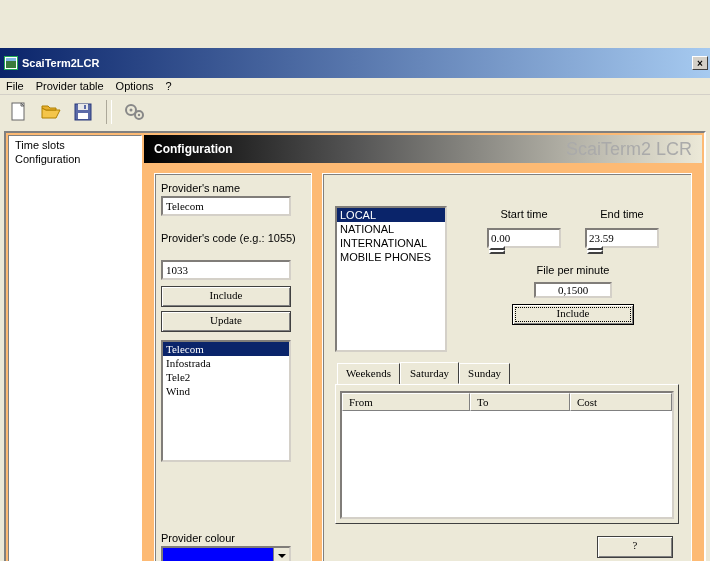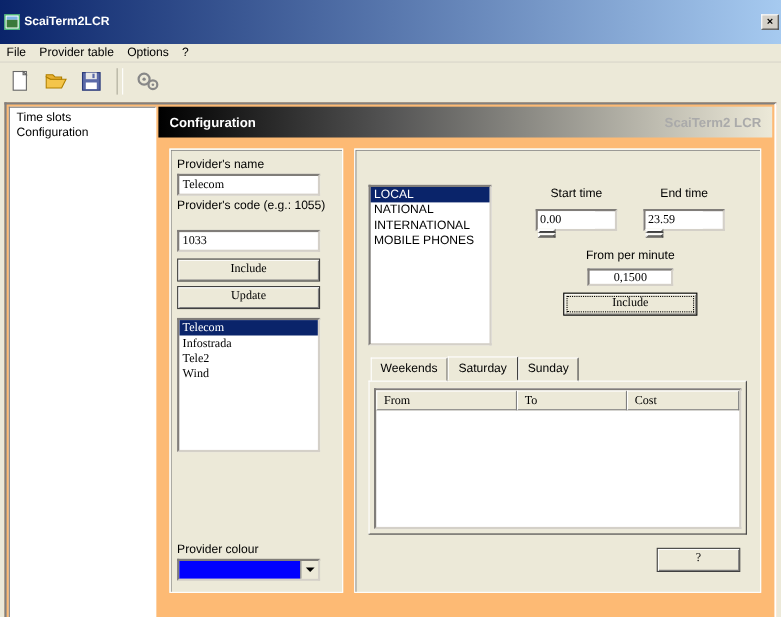--- a/index.html
+++ b/index.html
@@ -6,26 +6,27 @@
   html, body { margin:0; padding:0; }
   body {
     font-family: Tahoma, Arial, sans-serif;
     font-size: 11px;
     background: #ece9d8;
     width: 710px;
     height: 561px;
     overflow: hidden;
   }
   .titlebar {
-    height: 40px;
+    height: 30px;
     background: linear-gradient(to right, #0a246a, #a6caf0);
     color: #fff;
     display: flex;
     align-items: center;
     padding: 0 2px 0 4px;
+    margin-top: 48px;
   }
   .titlebar .ticon { width:14px; height:14px; background:#fff; border:1px solid #2a5; display:inline-block; margin-right:4px; position:relative;}
   .titlebar .ticon::after{content:"";position:absolute;left:1px;top:4px;right:1px;bottom:1px;background:#3a7a3a;}
   .titlebar .ticon::before{content:"";position:absolute;left:1px;top:1px;right:1px;height:3px;background:#7fb6e6;}
   .titlebar .title { font-weight: bold; font-size: 11px; }
   .titlebar .spacer { flex:1; }
   .titlebar .closebtn {
     width: 16px; height: 14px;
     background: #d4d0c8;
     border: 1px solid #fff;
@@ -77,21 +78,21 @@
   .mainpane { flex:1; margin:2px 2px 2px 0; display:flex; flex-direction:column; }
   .gradbar {
     height: 28px;
     background: linear-gradient(to right, #000 0%, #555 38%, #ece9d8 100%);
     display:flex;
     align-items:center;
     padding: 0 10px;
     color:#eee;
   }
   .gradbar .left { font-weight:bold; color:#fff; font-size:12px;}
-  .gradbar .right { margin-left:auto; color:#aaa; font-size:12px; font-family: Arial; font-weight: bold;}
+  .gradbar .right { margin-left:auto; color:#aaa; font-size:18px; font-family: Arial;}
   .content { flex:1; padding:10px 10px 8px 10px; display:flex; gap:10px; }
   .panel {
     border:1px solid #fff;
     box-shadow: inset 1px 1px 0 #808080;
     background:#ece9d8;
     padding:6px 6px;
     position:relative;
   }
   .providerpanel { width:158px; display:flex; flex-direction:column; align-items:flex-start;}
   .rightpanel { flex:1; display:flex; flex-direction:column;}
@@ -161,21 +162,21 @@
     width: 78px; height:16px;
     background:#fff; border:2px inset #d4d0c8;
     text-align:center; padding:2px; font-family:Tahoma; font-size:11px;
   }
   .tabs { display:flex; margin-top:4px; padding-left:8px;}
   .tab {
     border:1px solid;
     border-color:#fff #404040 transparent #fff;
     background:#ece9d8;
     padding: 3px 8px;
-    font-family:Liberation Sans, sans-serif; font-size:11px;
+    font-family:Liberation Serif, serif; font-size:11px;
     cursor:default;
     margin-right:0;
     position:relative;
     top:1px;
   }
   .tab.active { background:#ece9d8; border-bottom-color:#ece9d8; z-index:2; top:0; padding:4px 9px 4px 9px;}
   .tabbody {
     border:1px solid;
     border-color:#fff #404040 #404040 #fff;
     height: 140px;
@@ -258,21 +259,21 @@
   <div class="mainpane">
     <div class="gradbar">
       <span class="left">Configuration</span>
       <span class="right">ScaiTerm2 LCR</span>
     </div>
     <div class="content">
 
       <div class="panel providerpanel" style="height:404px;">
         <div class="label">Provider's name</div>
         <input class="textinput" value="Telecom" style="">
-        <div class="label" style="margin-top:3px;">Provider's code (e.g.: 1055)</div>
+        <div class="label" style="margin-top:16px;">Provider's code (e.g.: 1055)</div>
         <div style="height:14px"></div>
         <input class="textinput" value="1033" style="">
         <div style="height:4px"></div>
         <div class="btn">Include</div>
         <div class="btn">Update</div>
         <div style="height:6px"></div>
         <div class="listbox" style="height:122px;">
           <div class="item sel">Telecom</div>
           <div class="item">Infostrada</div>
           <div class="item">Tele2</div>
@@ -325,21 +326,21 @@
                       </div>
                     <div>
                         <div class="tridn"></div>
                       </div>
                   </div>
                 </div>
               </div>
             </div>
             <div style="height:14px"></div>
             <div style="text-align:center;">
-              <div class="label">From per minute</div>
+              <div class="label">File per minute</div>
               <div style="height:4px"></div>
               <input class="costinput" value="0,1500" style="">
               <div style="height:6px"></div>
               <div class="btn focusbtn" style="width:122px;margin:0 auto;">Include</div>
             </div>
           </div>
         </div>
 
         <div class="tabs">
           <div class="tab">Weekends</div>

